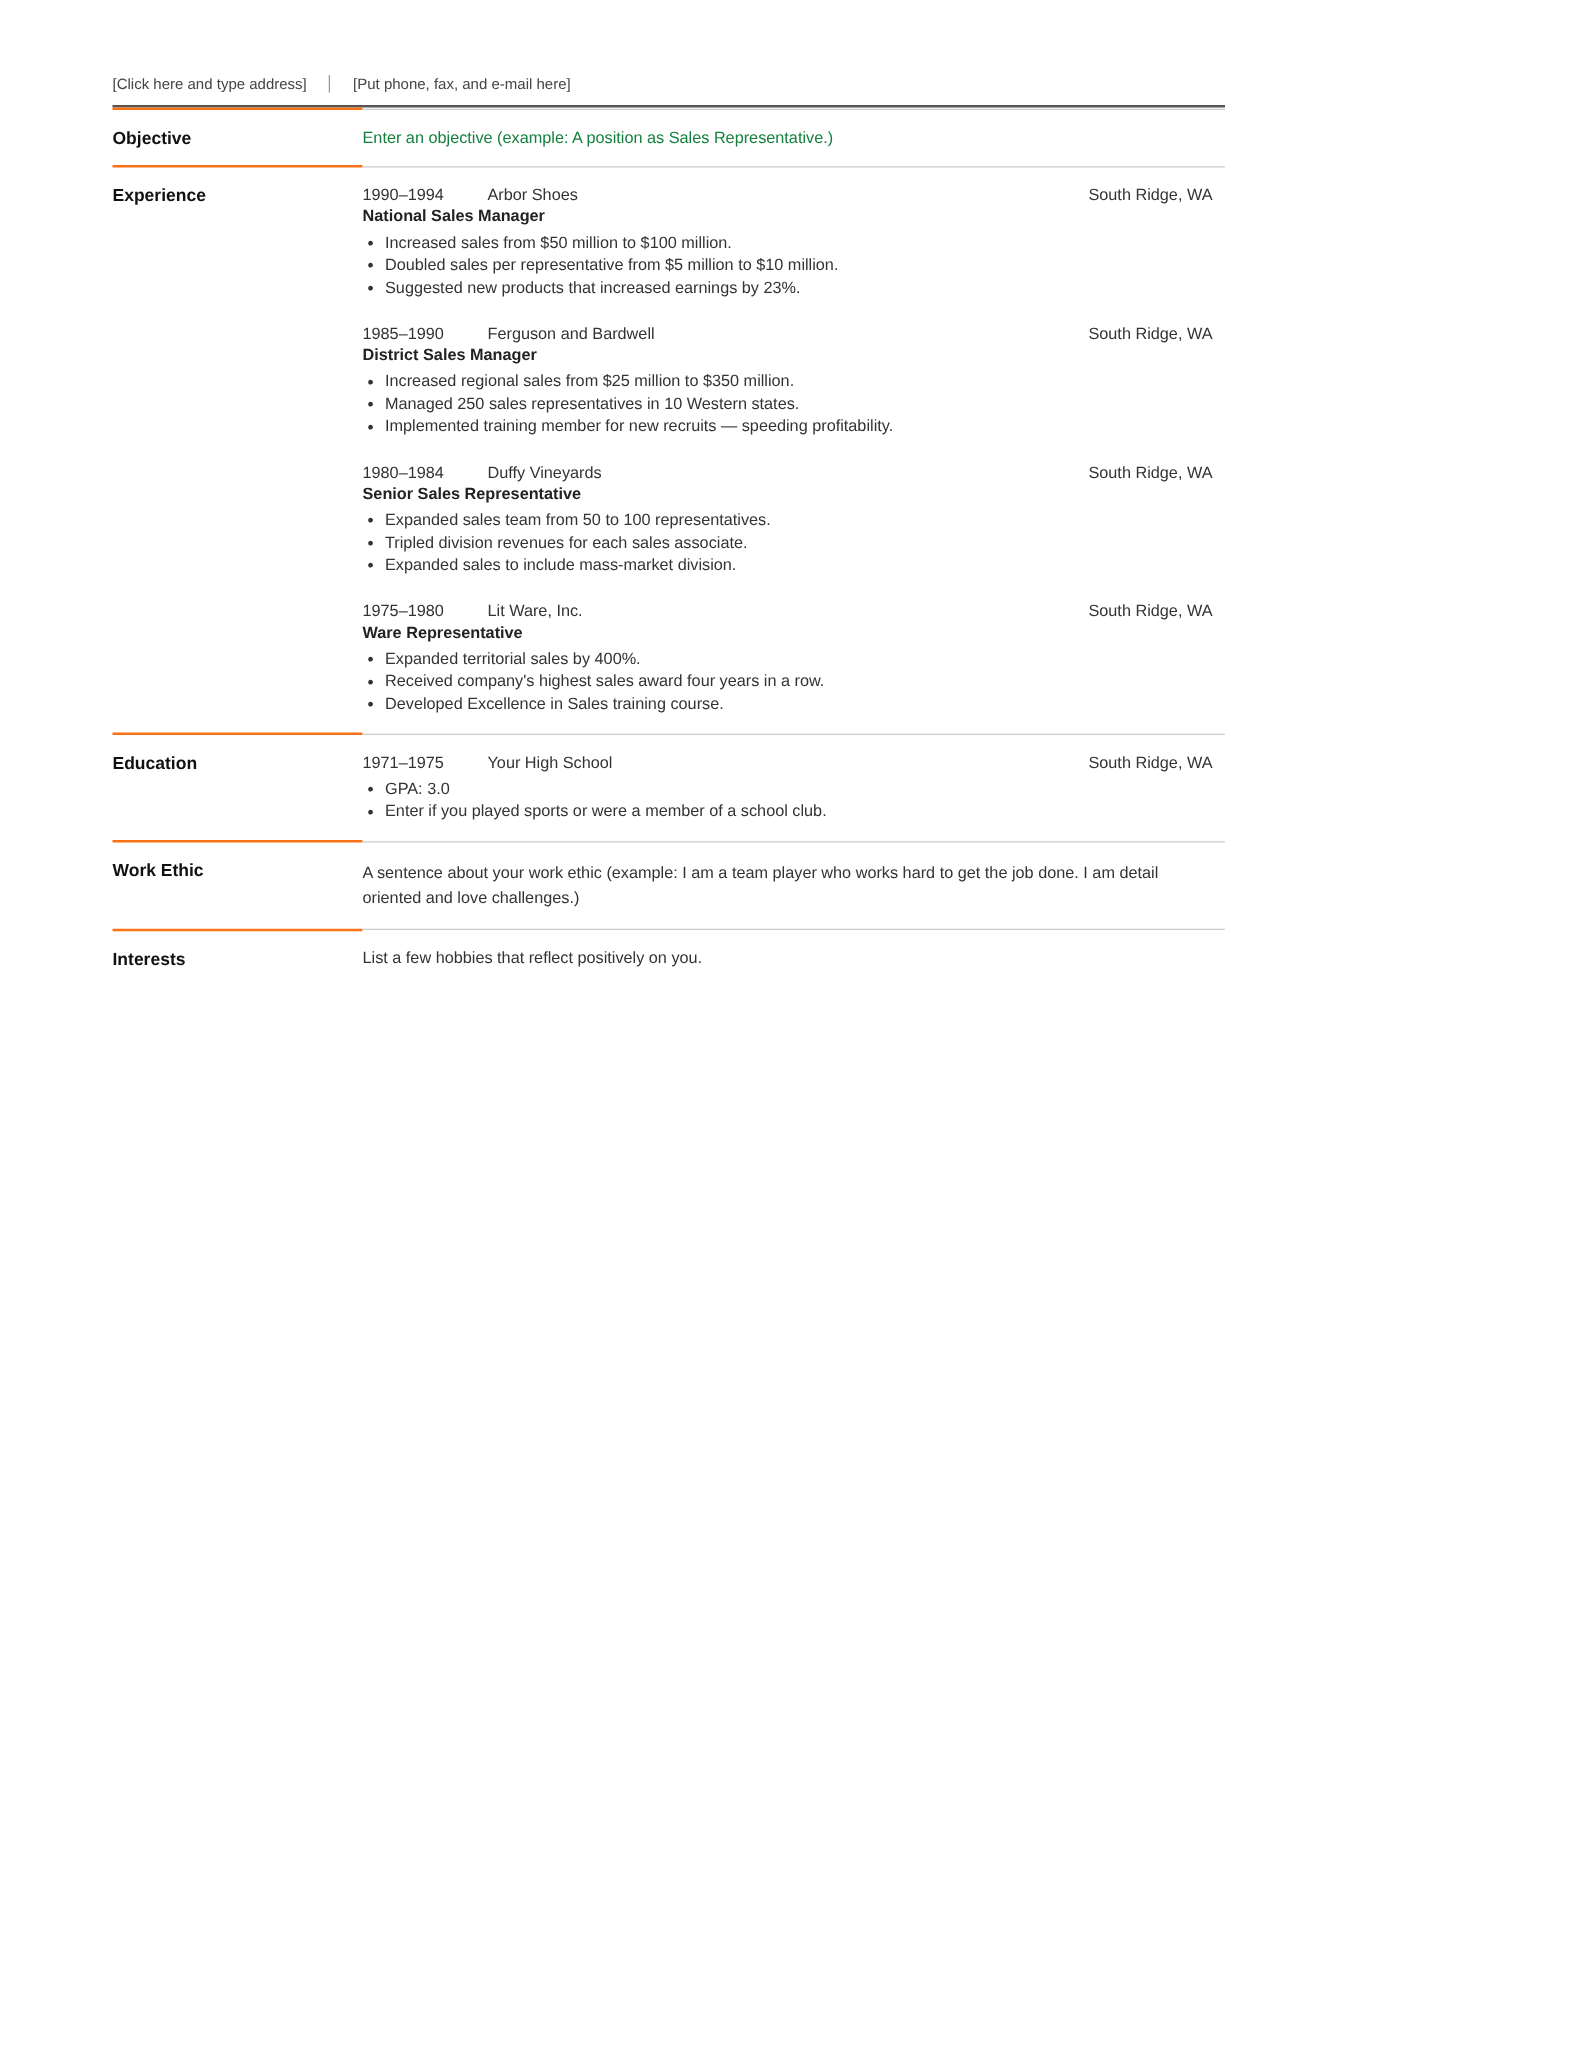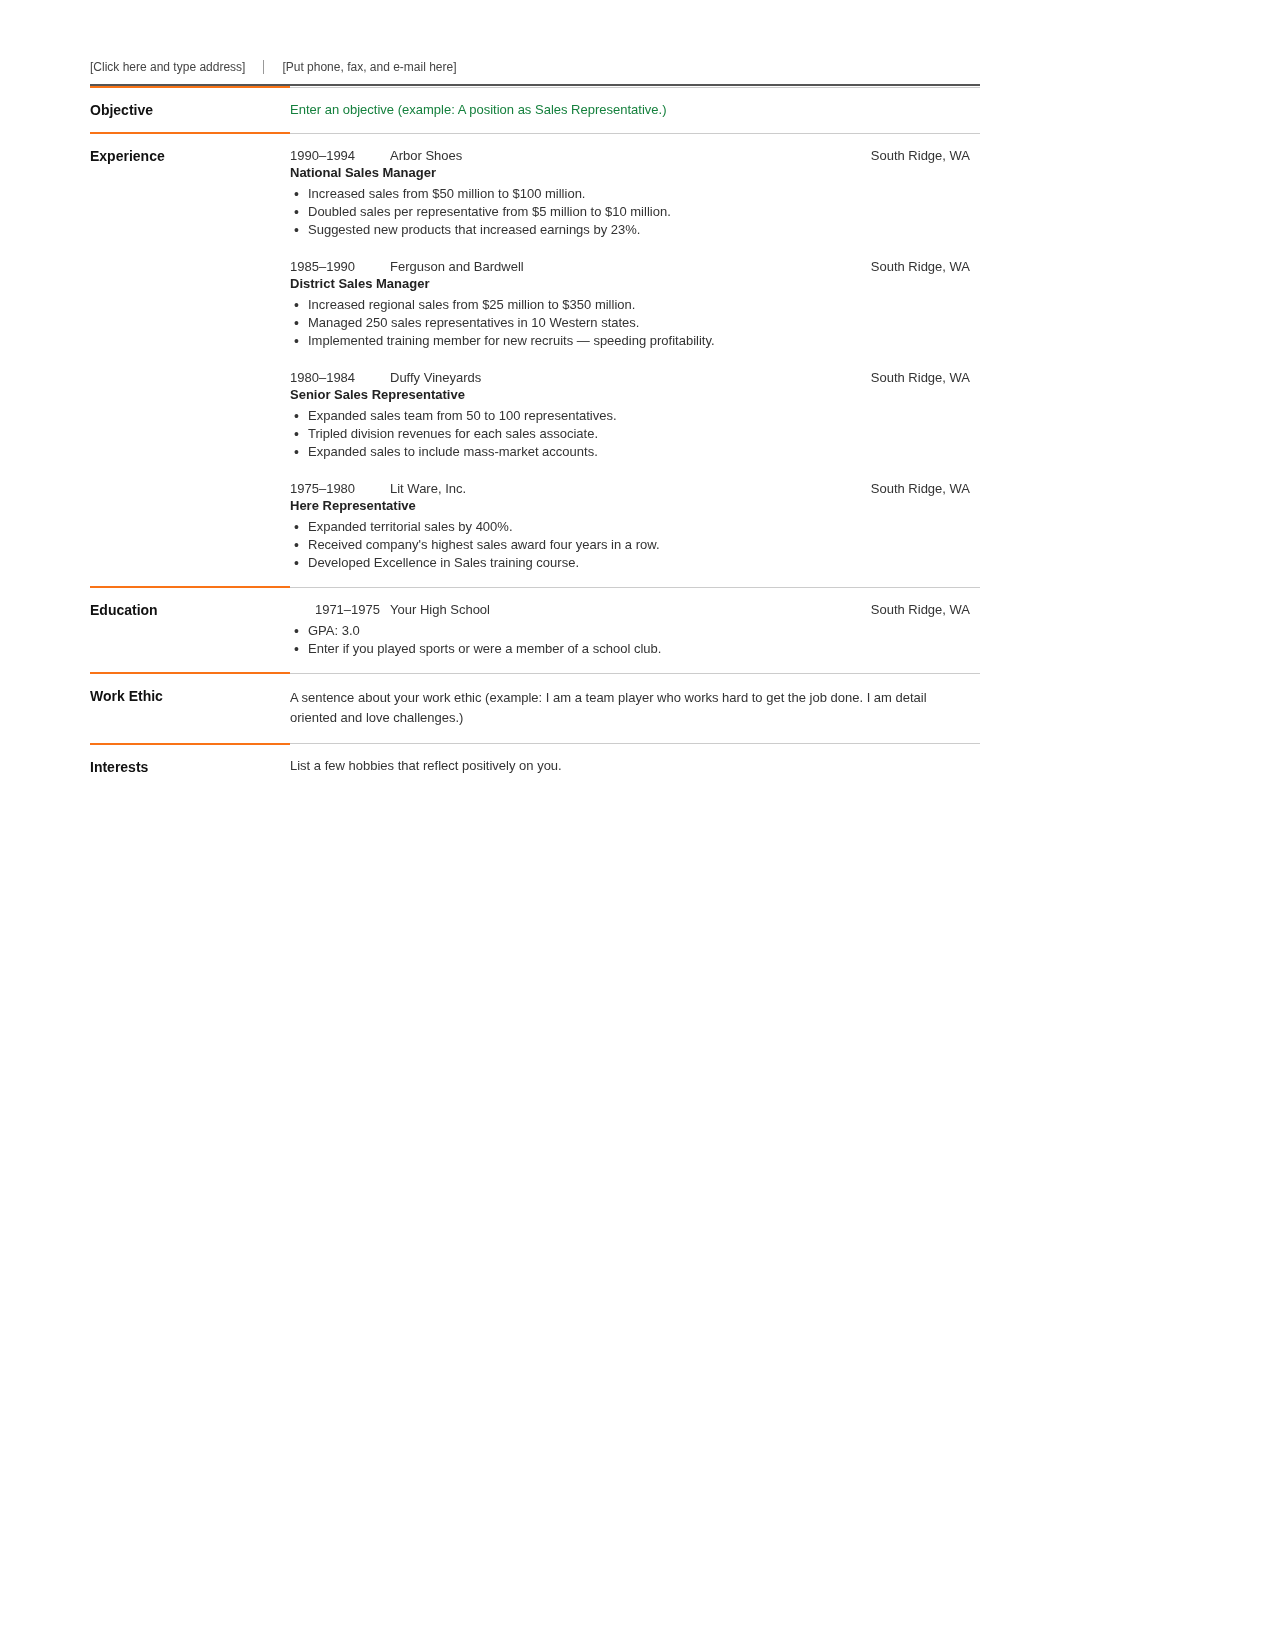--- a/index.html
+++ b/index.html
@@ -168,21 +168,20 @@
     .edu-header {
       display: flex;
       justify-content: space-between;
       font-size: 13px;
       color: #333;
       margin-bottom: 6px;
     }
 
     .edu-years {
       min-width: 90px;
-      text-align: right;
     }
 
     .edu-school {
       flex: 1;
       padding-left: 10px;
     }
 
     .edu-location {
       text-align: right;
       min-width: 130px;
@@ -281,31 +280,31 @@
           <div class="exp-entry">
             <div class="exp-header">
               <span class="exp-years">1980–1984</span>
               <span class="exp-company">Duffy Vineyards</span>
               <span class="exp-location">South Ridge, WA</span>
             </div>
             <div class="exp-title">Senior Sales Representative</div>
             <ul class="exp-bullets">
               <li>Expanded sales team from 50 to 100 representatives.</li>
               <li>Tripled division revenues for each sales associate.</li>
-              <li>Expanded sales to include mass-market accounts.</li>
+              <li>Expanded sales to include mass-market division.</li>
             </ul>
           </div>
 
           <div class="exp-entry">
             <div class="exp-header">
               <span class="exp-years">1975–1980</span>
               <span class="exp-company">Lit Ware, Inc.</span>
               <span class="exp-location">South Ridge, WA</span>
             </div>
-            <div class="exp-title">Here Representative</div>
+            <div class="exp-title">Ware Representative</div>
             <ul class="exp-bullets">
               <li>Expanded territorial sales by 400%.</li>
               <li>Received company's highest sales award four years in a row.</li>
               <li>Developed Excellence in Sales training course.</li>
             </ul>
           </div>
 
         </td>
       </tr>
 

